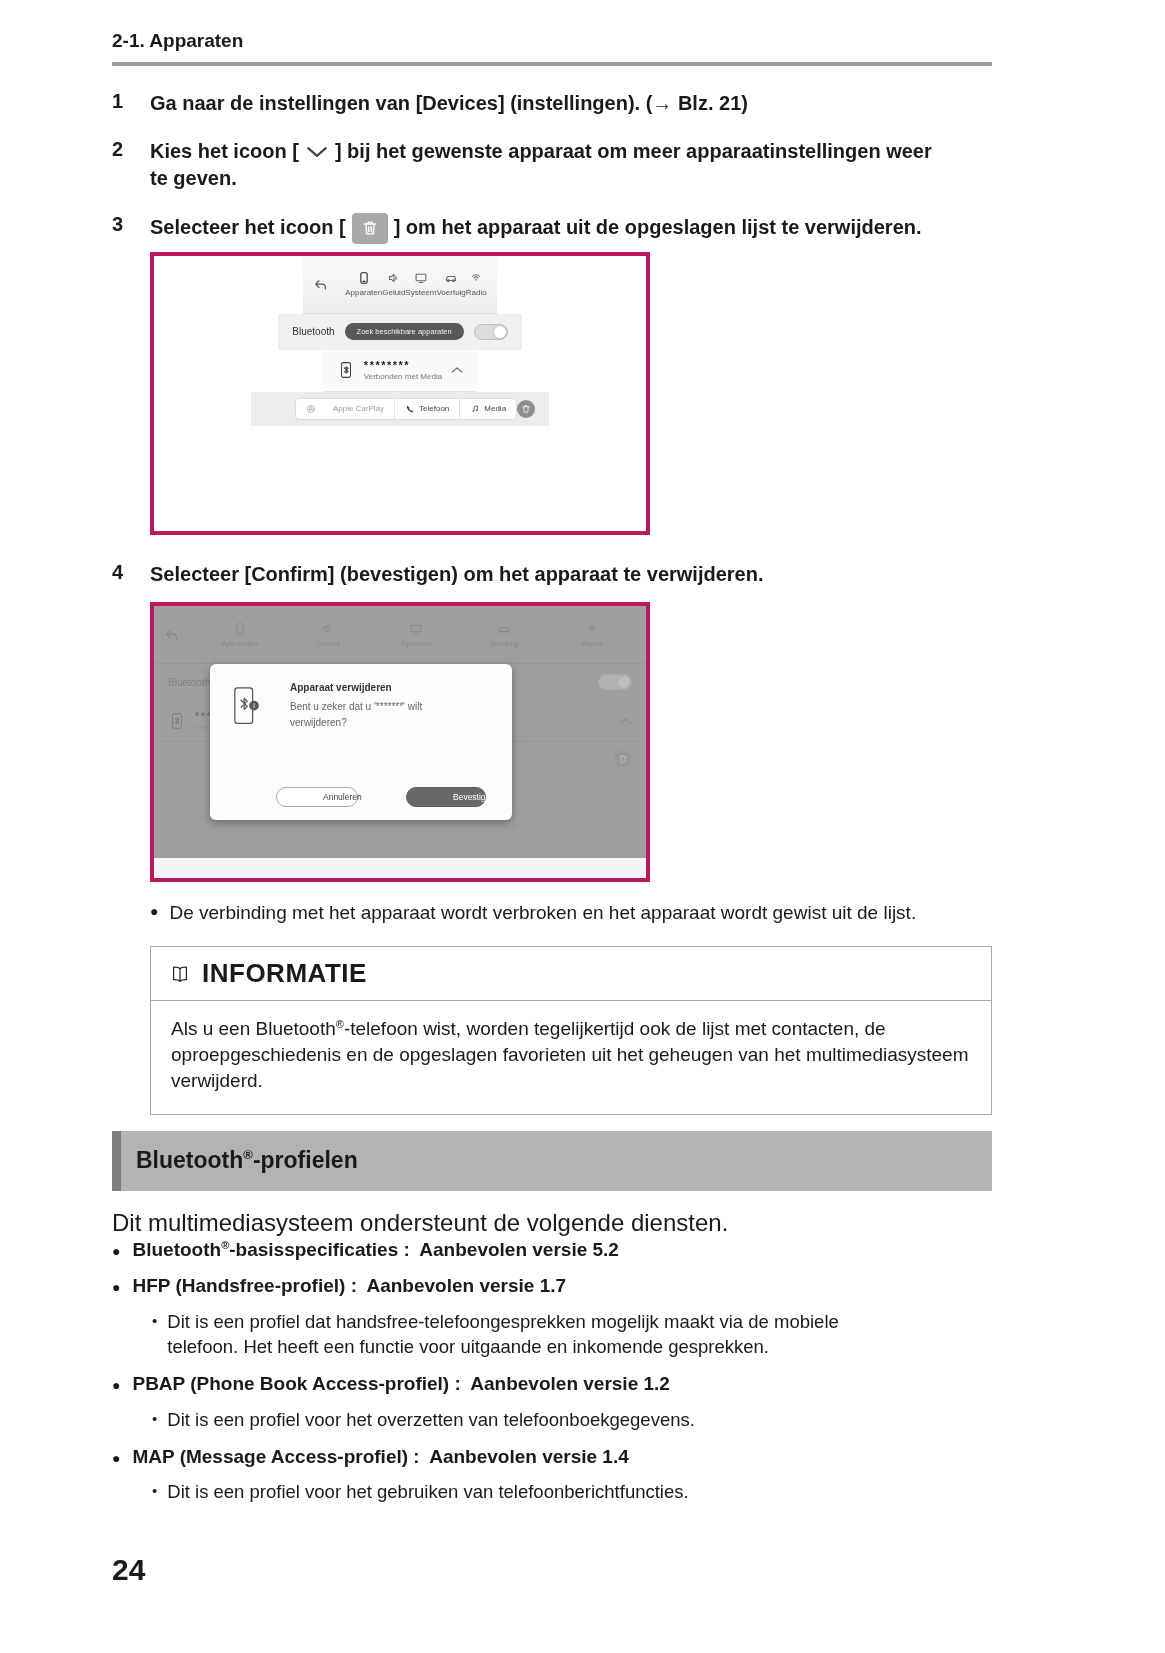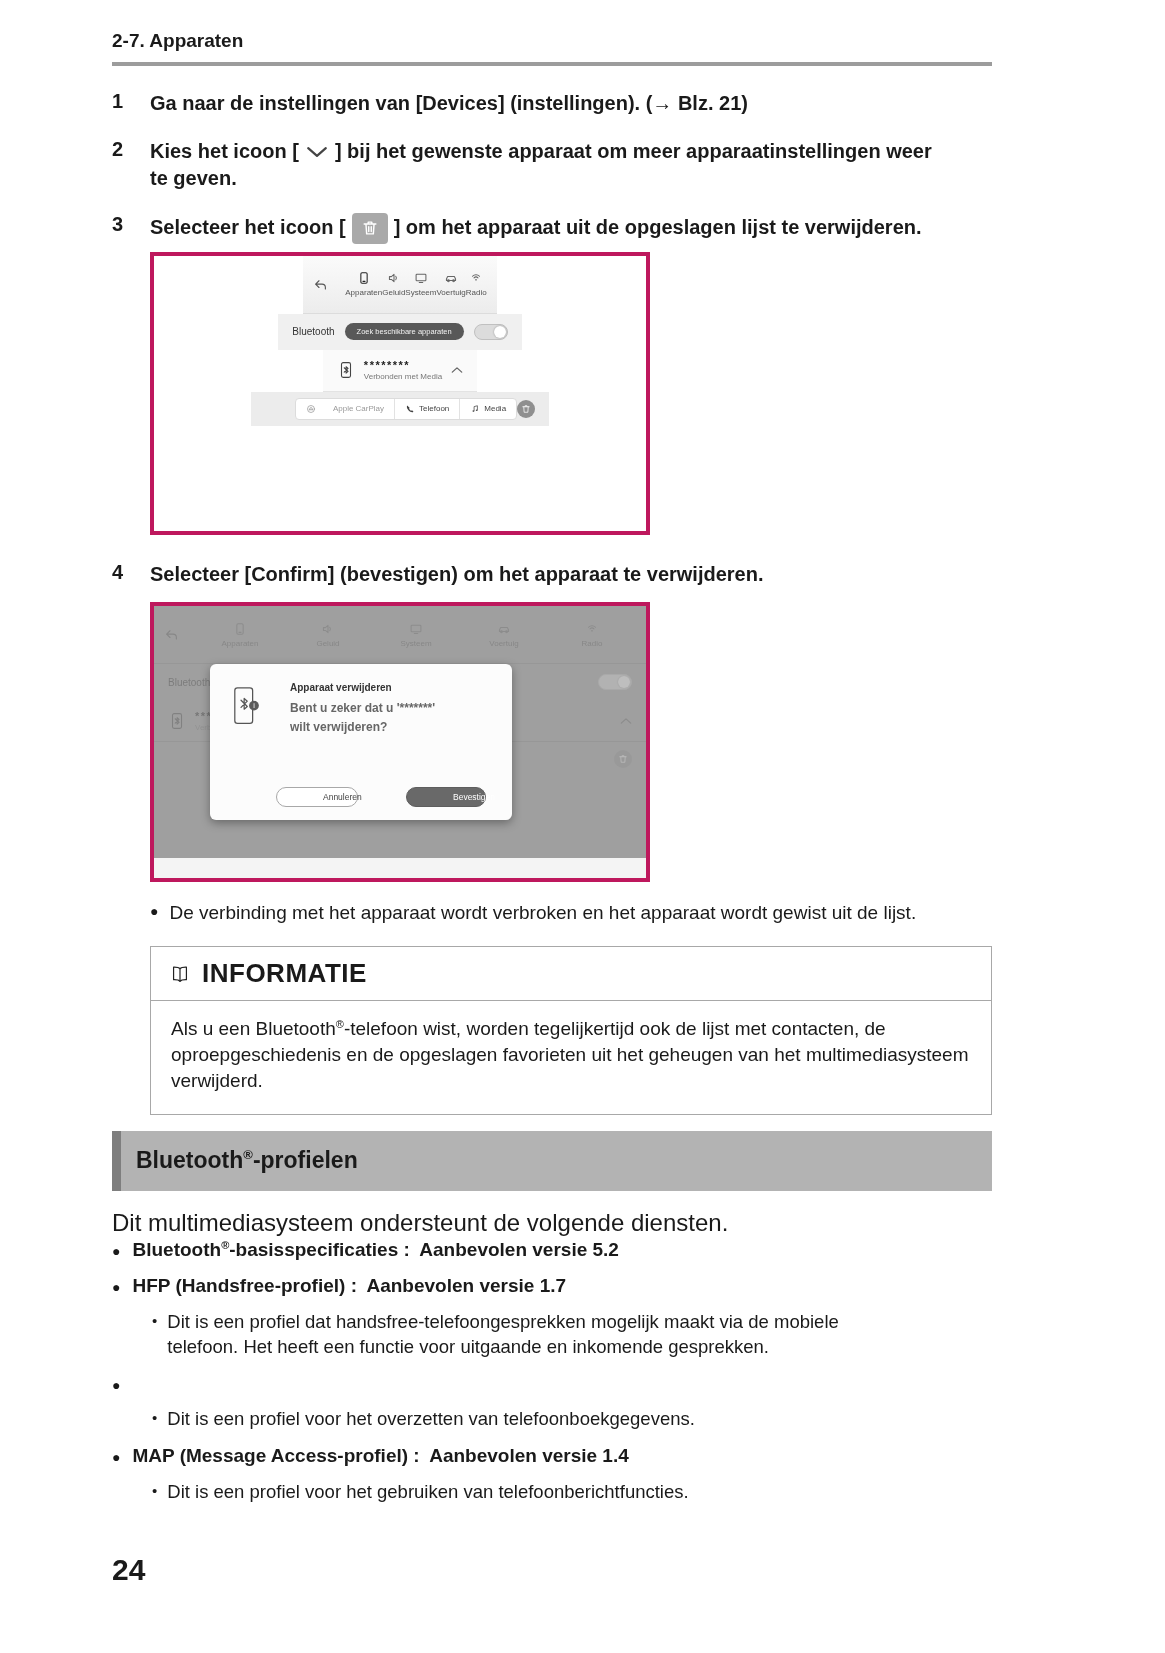--- a/index.html
+++ b/index.html
@@ -71,21 +71,21 @@
   .dim { position:absolute; inset:0; opacity:.32; }
   .dim .tabbar, .dim .btrow, .dim .devrow, .dim .actionsrow { background:transparent; border-color:rgba(0,0,0,.15); }
   .dim .search-pill { background:#6e6e6e; }
 
   .dialog { position:absolute; left:56px; top:58px; width:302px; height:156px; background:#fcfcfc;
     border-radius:6px; box-shadow:0 3px 10px rgba(0,0,0,.35); }
   .dlg-icon { position:absolute; left:22px; top:22px; color:#555; }
   .dlg-icon svg { width:27px; height:41px; }
   .dlg-texts { position:absolute; left:80px; top:18px; }
   .dlg-title { font-size:10px; font-weight:bold; color:#333; margin-bottom:6px; }
-  .dlg-body { font-size:12px; color:#666; line-height:1.55; width:150px;font-weight:bold; }
+  .dlg-body { font-size:10px; color:#666; line-height:1.55; width:150px; }
   .dlg-btn { position:absolute; bottom:13px; height:20px; line-height:19px; text-align:center; border-radius:10px; font-size:8.5px;padding-left:46px; }
   .dlg-btn.cancel { left:66px; width:82px; background:#fff; border:1px solid #a8a8a8; color:#444; }
   .dlg-btn.confirm { left:196px; width:80px; background:#696969; border:1px solid #5e5e5e; color:#fff; }
   .shot2-bottom { position:absolute; left:0; right:0; bottom:0; height:20px; background:#f4f4f4; }
 
   
   .bull { font-size:14px; line-height:1.6; flex:none; }
   .note { display:flex; gap:11px; margin:0 0 20px 38px; }
   .note-text { font-size:19px; line-height:1.35; max-width:790px; }
 
@@ -111,21 +111,21 @@
   .sbull { font-size:15px; padding-top:2px; flex:none; }
   .stext { font-size:18.5px; line-height:1.35; max-width:745px; }
 
   .page-number { position:absolute; left:112px; bottom:66px; font-size:30px; font-weight:bold; }
 </style>
 </head>
 <body>
 
 <div class="sheet">
 
-  <div class="chapter">2-7. Apparaten</div>
+  <div class="chapter">2-1. Apparaten</div>
   <div class="chapter-rule"></div>
 
   <div class="step">
     <div class="step-num">1</div>
     <div class="step-body">Ga naar de instellingen van [Devices] (instellingen). (→ Blz. 21)</div>
   </div>
 
   <div class="step">
     <div class="step-num">2</div>
     <div class="step-body">
@@ -394,20 +394,21 @@
     <span class="bull">●</span>
     <span class="ptext">HFP (Handsfree-profiel) : Aanbevolen versie 1.7</span>
   </div>
   <div class="psub">
     <span class="sbull">•</span>
     <span class="stext">Dit is een profiel dat handsfree-telefoongesprekken mogelijk maakt via de mobiele telefoon. Het heeft een functie voor uitgaande en inkomende gesprekken.</span>
   </div>
 
   <div class="pbullet">
     <span class="bull">●</span>
+    <span class="ptext">PBAP (Phone Book Access-profiel) : Aanbevolen versie 1.2</span>
   </div>
   <div class="psub">
     <span class="sbull">•</span>
     <span class="stext">Dit is een profiel voor het overzetten van telefoonboekgegevens.</span>
   </div>
 
   <div class="pbullet">
     <span class="bull">●</span>
     <span class="ptext">MAP (Message Access-profiel) : Aanbevolen versie 1.4</span>
   </div>

